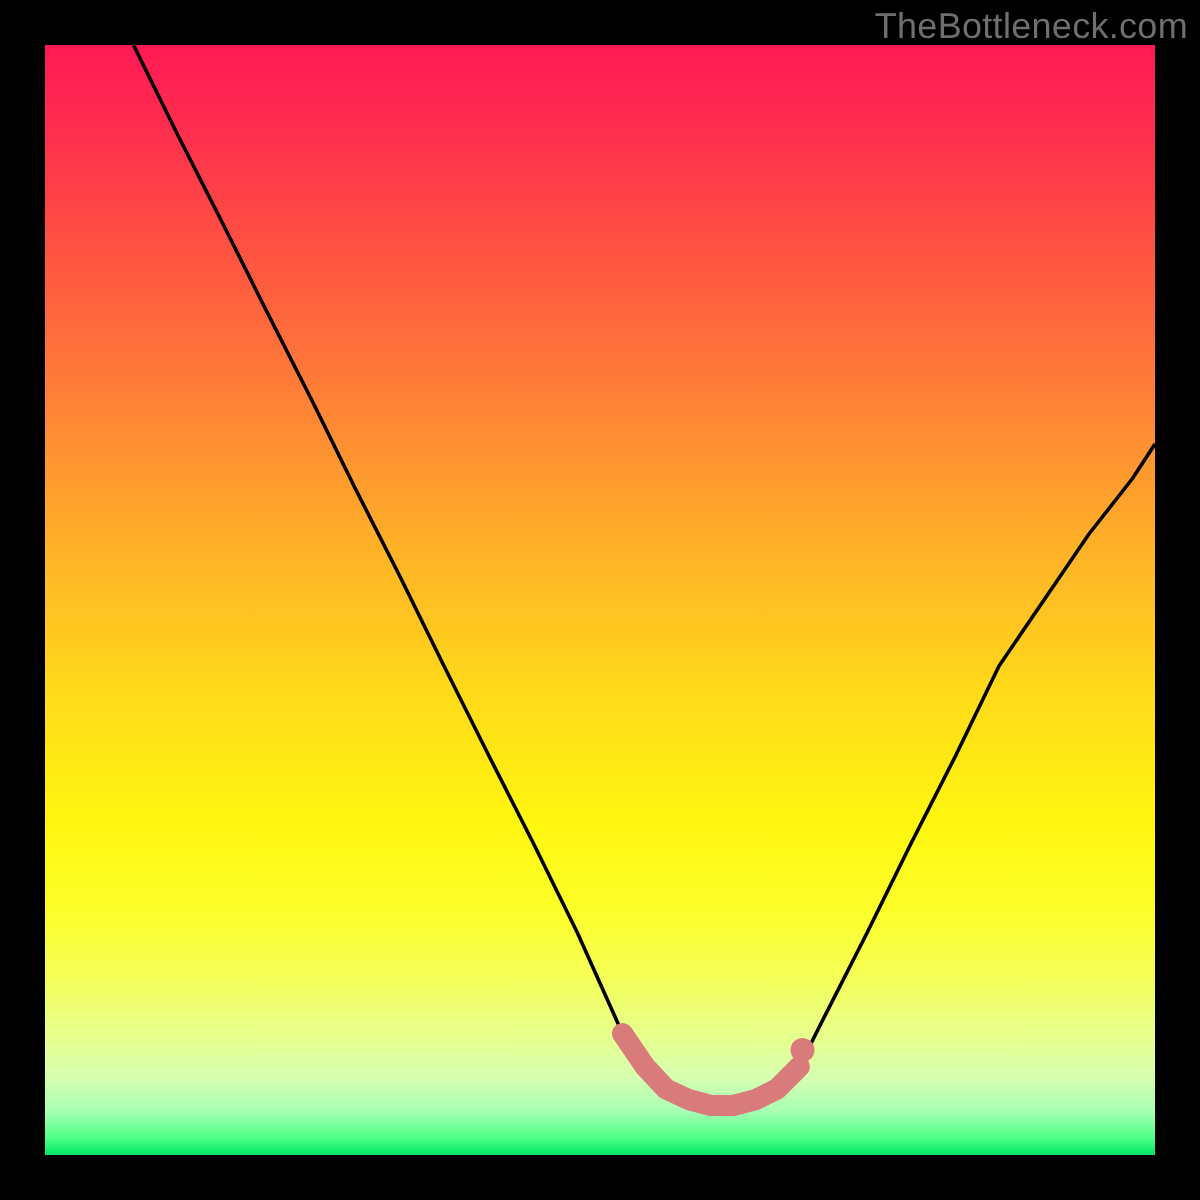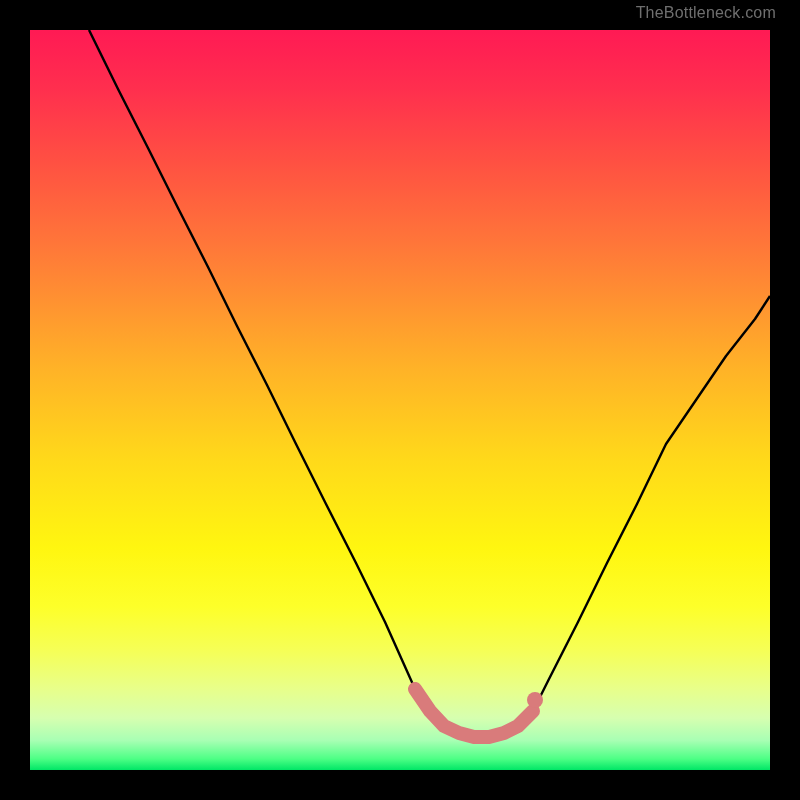--- a/index.html
+++ b/index.html
@@ -48,23 +48,23 @@
       #00e666 100%
     );
   }
   svg.curve {
     position: absolute;
     inset: 0;
   }
   .watermark {
     position: absolute;
     top: 4px;
-    right: 24px;
+    right: 8px;
     color: #6f6f6f;
-    font-size: 16px;
+    font-size: 24px;
     letter-spacing: 0.2px;
     font-weight: 500;
     user-select: none;
   }
 </style>
 </head>
 <body>
 
 <div class="frame">
 

